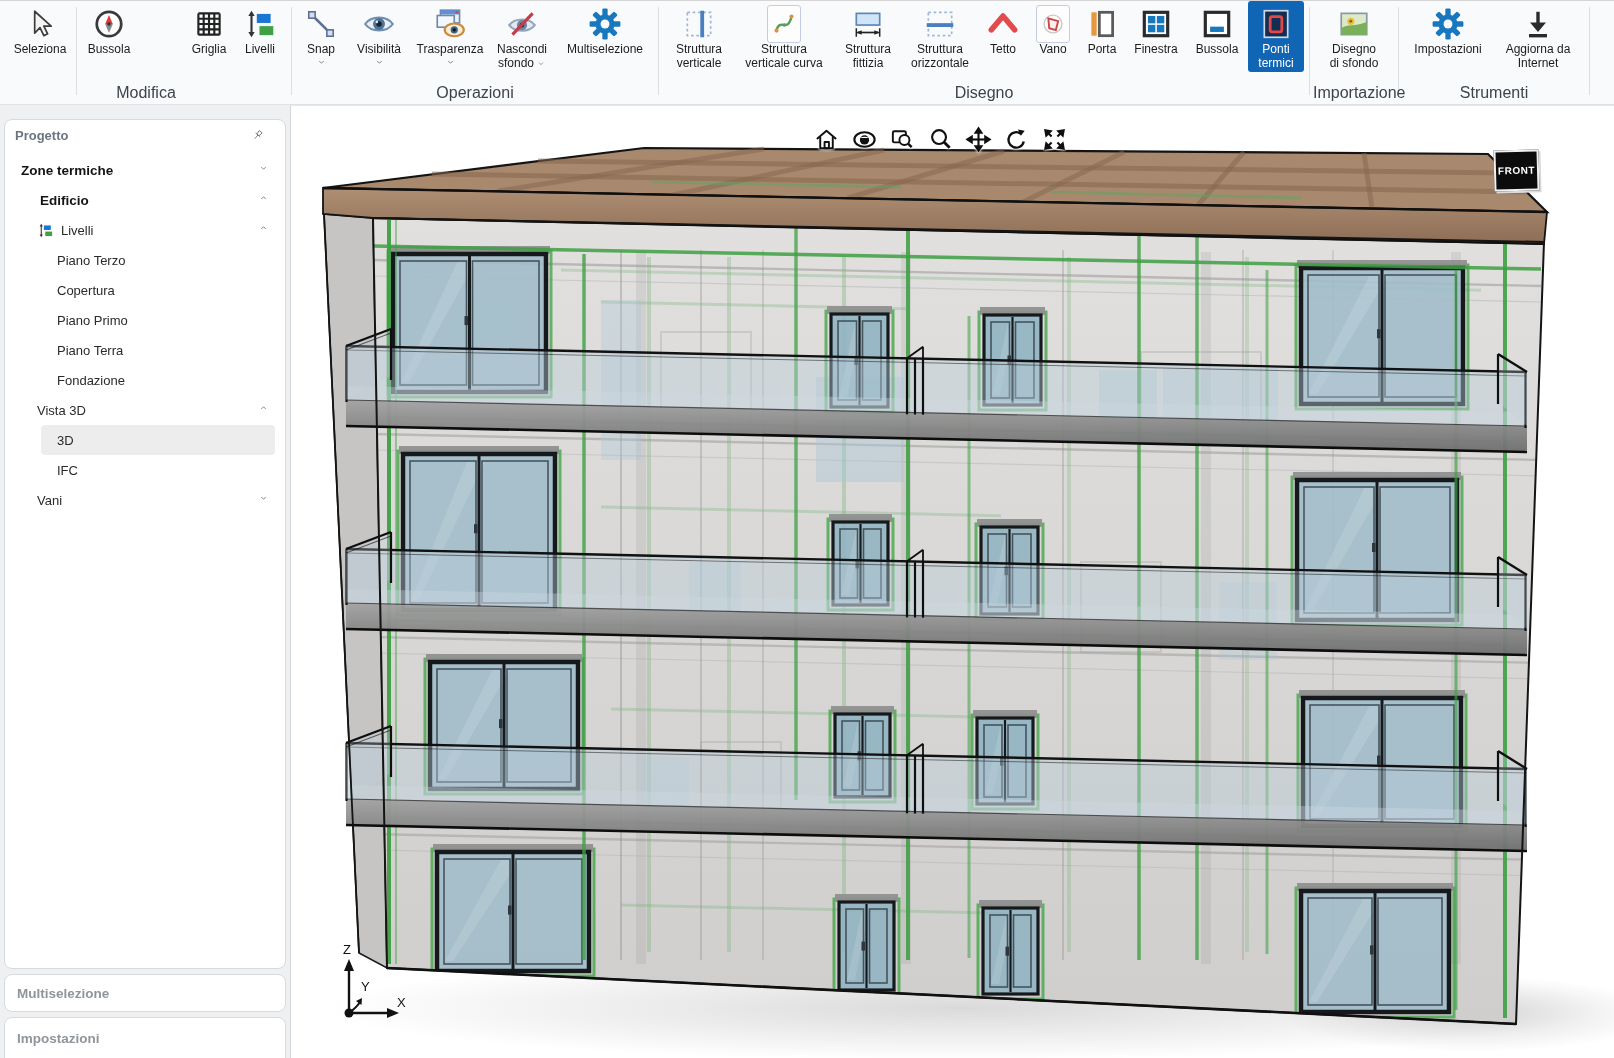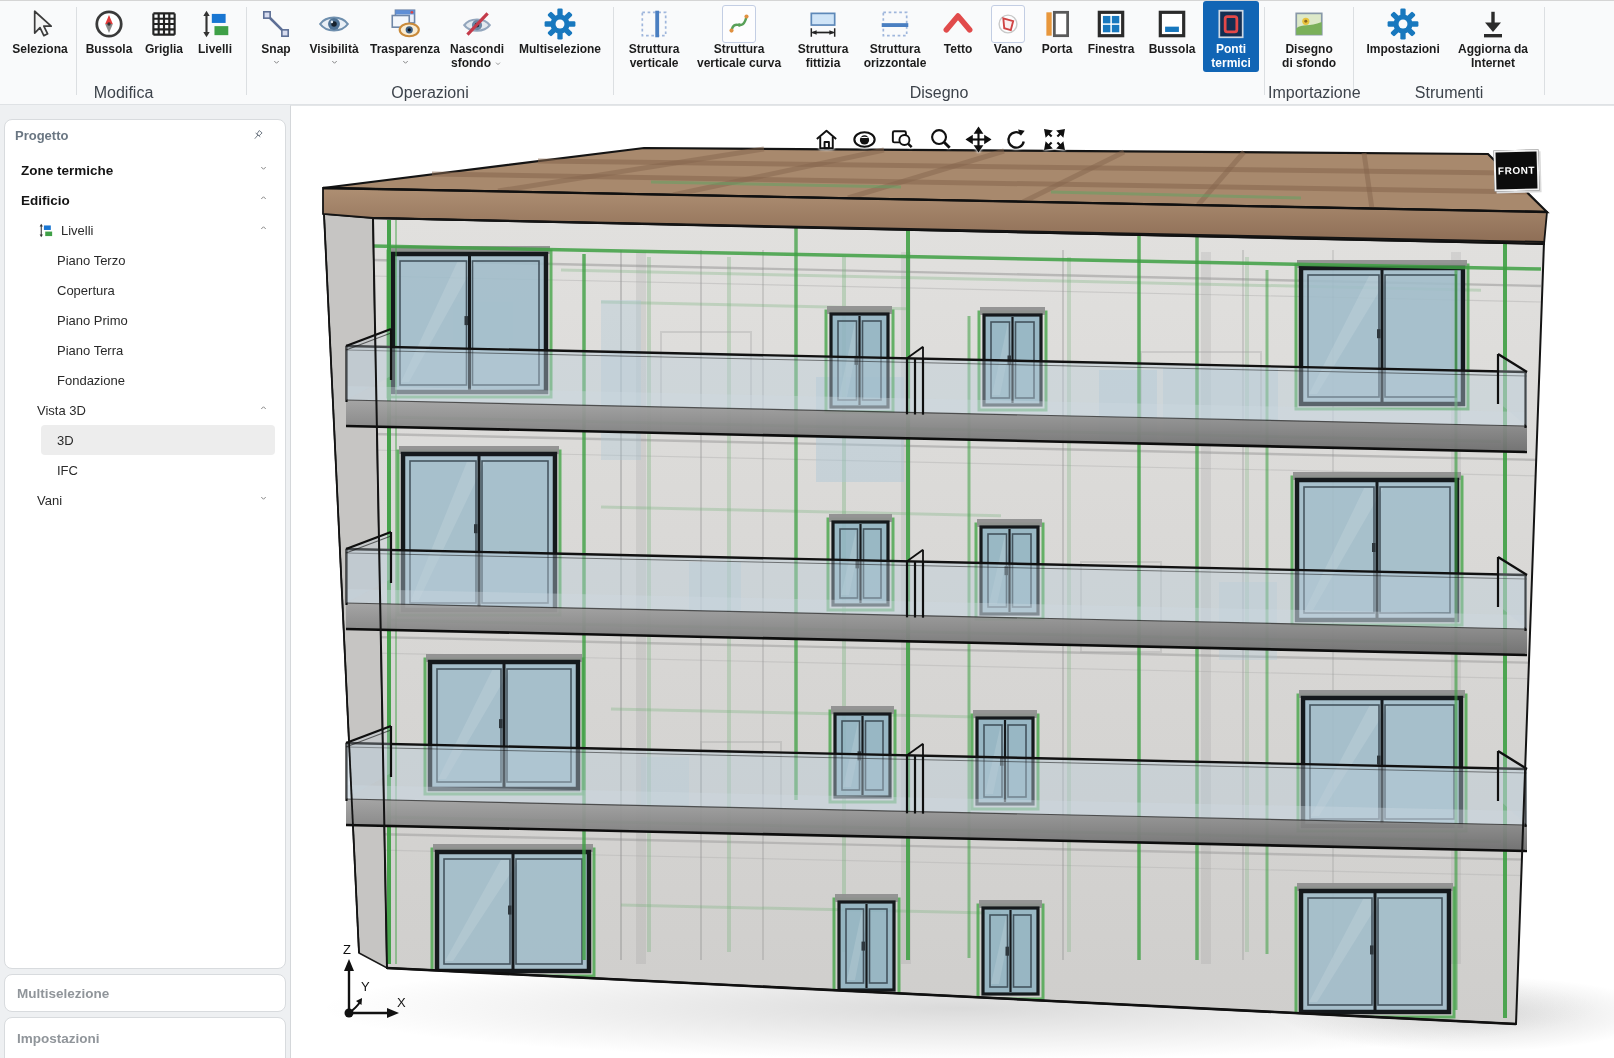--- a/index.html
+++ b/index.html
@@ -8,21 +8,21 @@
     font-family:"Liberation Sans",sans-serif;background:#eef0f2;
     border-top:1px solid #d5d5d5;box-sizing:border-box;
   }
   
   #ribbon{
     position:absolute;left:0;top:0;width:1614px;height:104px;
     background:#f9fafb;border-bottom:1px solid #dfe2e5;
     display:flex;align-items:stretch;padding-left:4px;box-sizing:border-box;
   }
   .rgroup{position:relative;display:flex;flex-direction:column;padding:0 2px 16px 2px;}
-  .rbtns{display:flex;align-items:flex-start;flex:1;font-weight:bold;}
+  .rbtns{display:flex;align-items:flex-start;flex:1;}
   .rdivider{width:1px;background:#dcdfe2;margin:6px 3px;height:88px;align-self:flex-start;flex:0 0 1px;}
   .rdivider.inner{margin:6px 2px;}
   .rbtn{
     display:flex;flex-direction:column;align-items:center;min-width:46px;
     padding:4px 2px 2px 2px;border-radius:3px;cursor:default;color:#1c1c1c;
   }
   .rbtn.selected{background:#1165b5;color:#fff;}
   .ricon{height:38px;display:flex;align-items:center;justify-content:center;}
   .ricon svg{width:34px;height:34px;}
   .ricon.framed{border:1px solid #c3cee4;background:#fdfdfe;border-radius:3px;padding:1px;height:34px;}
@@ -233,21 +233,21 @@
         <div class="rbtn" style="min-width: 56px;">
           <div class="ricon">
             <svg viewBox="0 0 32 32">
               <use href="#i-compass"></use>
             </svg>
           </div>
           <div class="rlabel">
             <div>Bussola</div>
           </div>
         </div>
-        <div class="rbtn" style="min-width: 46px;">
+        <div class="rbtn" style="min-width: 46px; margin-left: 45px;">
           <div class="ricon">
             <svg viewBox="0 0 32 32">
               <use href="#i-grid"></use>
             </svg>
           </div>
           <div class="rlabel">
             <div>Griglia</div>
           </div>
         </div>
         <div class="rbtn" style="min-width: 48px;">
@@ -503,21 +503,21 @@
           <use href="#i-pin"></use>
         </svg>
     </div>
     <div id="tree">
         <div class="trow b" style="padding-left: 16px;">
           <span class="tlabel">Zone termiche</span>
           <svg class="chev tchev" viewBox="0 0 32 32">
             <use href="#i-chev-down"></use>
           </svg>
         </div>
-        <div class="trow b" style="padding-left: 16px;">
+        <div class="trow b" style="padding-left: 16px; margin-left: 19px;">
           <span class="tlabel">Edificio</span>
           <svg class="chev tchev" viewBox="0 0 32 32">
             <use href="#i-chev-up"></use>
           </svg>
         </div>
         <div class="trow" style="padding-left: 32px;">
           <svg class="ticon" viewBox="0 0 32 32">
             <use href="#i-livelli"></use>
           </svg>
           <span class="tlabel">Livelli</span>

